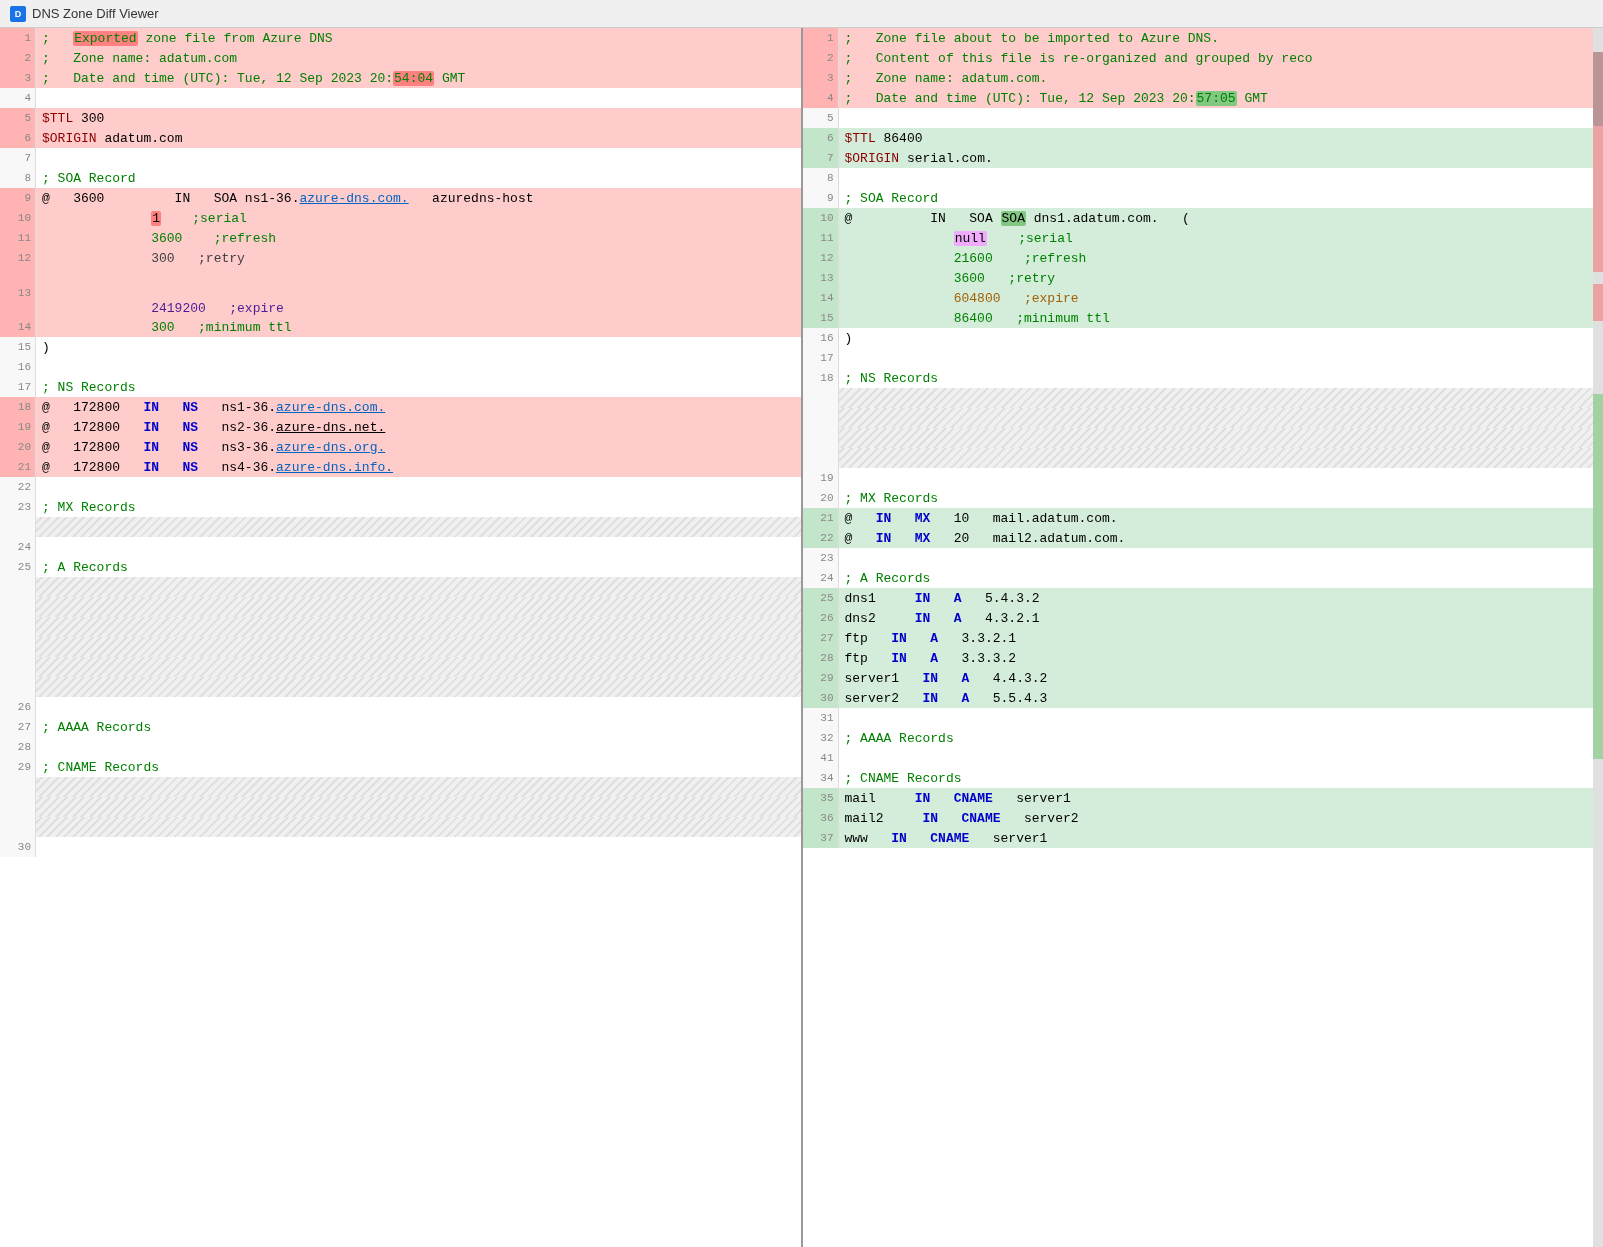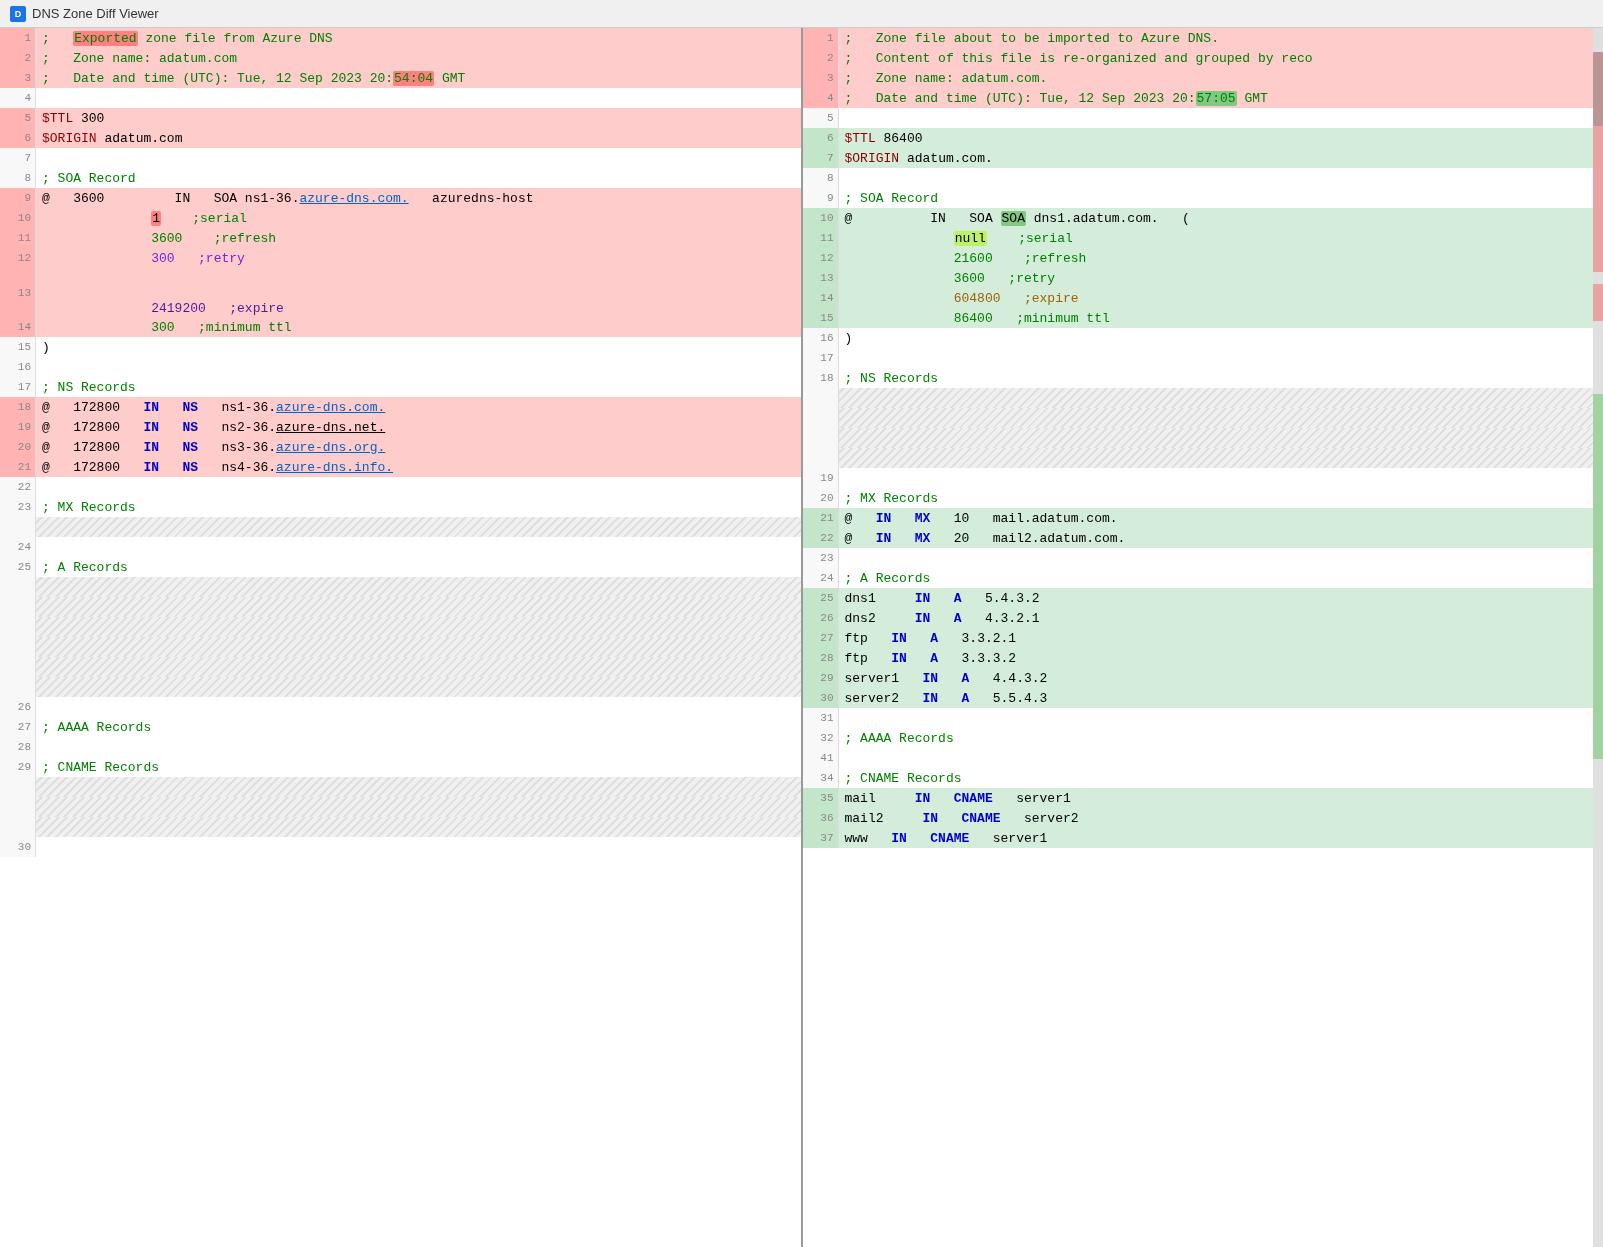--- a/index.html
+++ b/index.html
@@ -118,21 +118,21 @@
         <div class="diff-line bg-deleted"><div class="line-num">2</div><div class="line-content"><span style="color: rgb(0, 128, 0);">;   Zone name: adatum.com</span></div></div>
         <div class="diff-line bg-deleted"><div class="line-num">3</div><div class="line-content"><span style="color: rgb(0, 128, 0);">;   Date and time (UTC): Tue, 12 Sep 2023 20:</span><span style="color: rgb(0, 128, 0); background-color: rgb(255, 128, 128); border-radius: 2px; padding: 0px 1px;">54:04</span><span style="color: rgb(0, 128, 0);"> GMT</span></div></div>
         <div class="diff-line bg-empty"><div class="line-num">4</div><div class="line-content"></div></div>
         <div class="diff-line bg-deleted"><div class="line-num">5</div><div class="line-content"><span style="color: rgb(139, 0, 0);">$TTL </span><span>300</span></div></div>
         <div class="diff-line bg-deleted"><div class="line-num">6</div><div class="line-content"><span style="color: rgb(139, 0, 0);">$ORIGIN </span><span>adatum.com</span></div></div>
         <div class="diff-line bg-empty"><div class="line-num">7</div><div class="line-content"></div></div>
         <div class="diff-line bg-empty"><div class="line-num">8</div><div class="line-content"><span style="color: rgb(0, 128, 0);">; SOA Record</span></div></div>
         <div class="diff-line bg-deleted"><div class="line-num">9</div><div class="line-content"><span>@   3600         IN   SOA ns1-36.</span><span style="color: rgb(5, 99, 193); text-decoration: underline;">azure-dns.com.</span><span>   azuredns-host</span></div></div>
         <div class="diff-line bg-deleted"><div class="line-num">10</div><div class="line-content"><span>              </span><span style="background-color: rgb(255, 128, 128); border-radius: 2px; padding: 0px 1px;">1</span><span style="color: rgb(0, 128, 0);">    ;serial</span></div></div>
         <div class="diff-line bg-deleted"><div class="line-num">11</div><div class="line-content"><span style="color: rgb(0, 128, 0);">              3600    ;refresh</span></div></div>
-        <div class="diff-line bg-deleted"><div class="line-num">12</div><div class="line-content"><span style="color: #6d28d9;">              300   ;retry</span></div></div>
+        <div class="diff-line bg-deleted"><div class="line-num">12</div><div class="line-content"><span style="color: #404040;">              300   ;retry</span></div></div>
         <div class="diff-line bg-deleted"><div class="line-num">13</div><div class="line-content"><span style="color: #4c1d95; margin-top: 32px;">              2419200   ;expire</span></div></div>
         <div class="diff-line bg-deleted"><div class="line-num">14</div><div class="line-content"><span style="color: rgb(0, 128, 0);">              300   ;minimum ttl</span></div></div>
         <div class="diff-line bg-empty"><div class="line-num">15</div><div class="line-content"><span>)</span></div></div>
         <div class="diff-line bg-empty"><div class="line-num">16</div><div class="line-content"></div></div>
         <div class="diff-line bg-empty"><div class="line-num">17</div><div class="line-content"><span style="color: rgb(0, 128, 0);">; NS Records</span></div></div>
         <div class="diff-line bg-deleted"><div class="line-num">18</div><div class="line-content"><span>@   172800   </span><span style="font-weight: bold; color: rgb(0, 0, 204);">IN   NS</span><span>   ns1-36.</span><span style="color: rgb(5, 99, 193); text-decoration: underline;">azure-dns.com.</span></div></div>
         <div class="diff-line bg-deleted"><div class="line-num">19</div><div class="line-content"><span>@   172800   </span><span style="font-weight: bold; color: rgb(0, 0, 204);">IN   NS</span><span>   ns2-36.</span><span style="color: #000000; text-decoration: underline;">azure-dns.net.</span></div></div>
         <div class="diff-line bg-deleted"><div class="line-num">20</div><div class="line-content"><span>@   172800   </span><span style="font-weight: bold; color: rgb(0, 0, 204);">IN   NS</span><span>   ns3-36.</span><span style="color: rgb(5, 99, 193); text-decoration: underline;">azure-dns.org.</span></div></div>
         <div class="diff-line bg-deleted"><div class="line-num">21</div><div class="line-content"><span>@   172800   </span><span style="font-weight: bold; color: rgb(0, 0, 204);">IN   NS</span><span>   ns4-36.</span><span style="color: rgb(5, 99, 193); text-decoration: underline;">azure-dns.info.</span></div></div>
         <div class="diff-line bg-empty"><div class="line-num">22</div><div class="line-content"></div></div>
@@ -158,25 +158,25 @@
   </div>
 
   <div class="diff-pane" id="right-pane">
     <div id="right-lines">
         <div class="diff-line bg-deleted"><div class="line-num">1</div><div class="line-content"><span style="color: rgb(0, 128, 0); text-align: right;">;   Zone file about to be imported to Azure DNS.</span></div></div>
         <div class="diff-line bg-deleted"><div class="line-num">2</div><div class="line-content"><span style="color: rgb(0, 128, 0);">;   Content of this file is re-organized and grouped by reco</span></div></div>
         <div class="diff-line bg-deleted"><div class="line-num">3</div><div class="line-content"><span style="color: rgb(0, 128, 0);">;   Zone name: adatum.com.</span></div></div>
         <div class="diff-line bg-deleted"><div class="line-num">4</div><div class="line-content"><span style="color: rgb(0, 128, 0);">;   Date and time (UTC): Tue, 12 Sep 2023 20:</span><span style="color: rgb(0, 128, 0); background-color: rgb(130, 200, 130); border-radius: 2px; padding: 0px 1px;">57:05</span><span style="color: rgb(0, 128, 0);"> GMT</span></div></div>
         <div class="diff-line bg-empty"><div class="line-num">5</div><div class="line-content"></div></div>
         <div class="diff-line bg-added"><div class="line-num">6</div><div class="line-content"><span style="color: rgb(139, 0, 0);">$TTL </span><span>86400</span></div></div>
-        <div class="diff-line bg-added"><div class="line-num">7</div><div class="line-content"><span style="color: rgb(139, 0, 0);">$ORIGIN </span><span>adatum.com.</span></div></div>
+        <div class="diff-line bg-added"><div class="line-num">7</div><div class="line-content"><span style="color: rgb(139, 0, 0);">$ORIGIN </span><span>serial.com.</span></div></div>
         <div class="diff-line bg-empty"><div class="line-num">8</div><div class="line-content"></div></div>
         <div class="diff-line bg-empty"><div class="line-num">9</div><div class="line-content"><span style="color: rgb(0, 128, 0);">; SOA Record</span></div></div>
         <div class="diff-line bg-added"><div class="line-num">10</div><div class="line-content"><span>@          IN   SOA </span><span style="background-color: rgb(130, 200, 130); border-radius: 2px; padding: 0px 1px;">SOA</span><span> dns1.adatum.com.   (</span></div></div>
-        <div class="diff-line bg-added"><div class="line-num">11</div><div class="line-content"><span>              </span><span style="background-color: #bef264; border-radius: 2px; padding: 0px 1px;">null</span><span style="color: rgb(0, 128, 0);">    ;serial</span></div></div>
+        <div class="diff-line bg-added"><div class="line-num">11</div><div class="line-content"><span>              </span><span style="background-color: #f0abfc; border-radius: 2px; padding: 0px 1px;">null</span><span style="color: rgb(0, 128, 0);">    ;serial</span></div></div>
         <div class="diff-line bg-added"><div class="line-num">12</div><div class="line-content"><span style="color: rgb(0, 128, 0);">              21600    ;refresh</span></div></div>
         <div class="diff-line bg-added"><div class="line-num">13</div><div class="line-content"><span style="color: rgb(0, 128, 0);">              3600   ;retry</span></div></div>
         <div class="diff-line bg-added"><div class="line-num">14</div><div class="line-content"><span style="color: #a16207;">              604800   ;expire</span></div></div>
         <div class="diff-line bg-added"><div class="line-num">15</div><div class="line-content"><span style="color: rgb(0, 128, 0);">              86400   ;minimum ttl</span></div></div>
         <div class="diff-line bg-empty"><div class="line-num">16</div><div class="line-content"><span>)</span></div></div>
         <div class="diff-line bg-empty"><div class="line-num">17</div><div class="line-content"></div></div>
         <div class="diff-line bg-empty"><div class="line-num">18</div><div class="line-content"><span style="color: rgb(0, 128, 0);">; NS Records</span></div></div>
         <div class="diff-line bg-hatch"><div class="line-num"></div><div class="line-content"></div></div>
         <div class="diff-line bg-hatch"><div class="line-num"></div><div class="line-content"></div></div>
         <div class="diff-line bg-hatch"><div class="line-num"></div><div class="line-content"></div></div>

